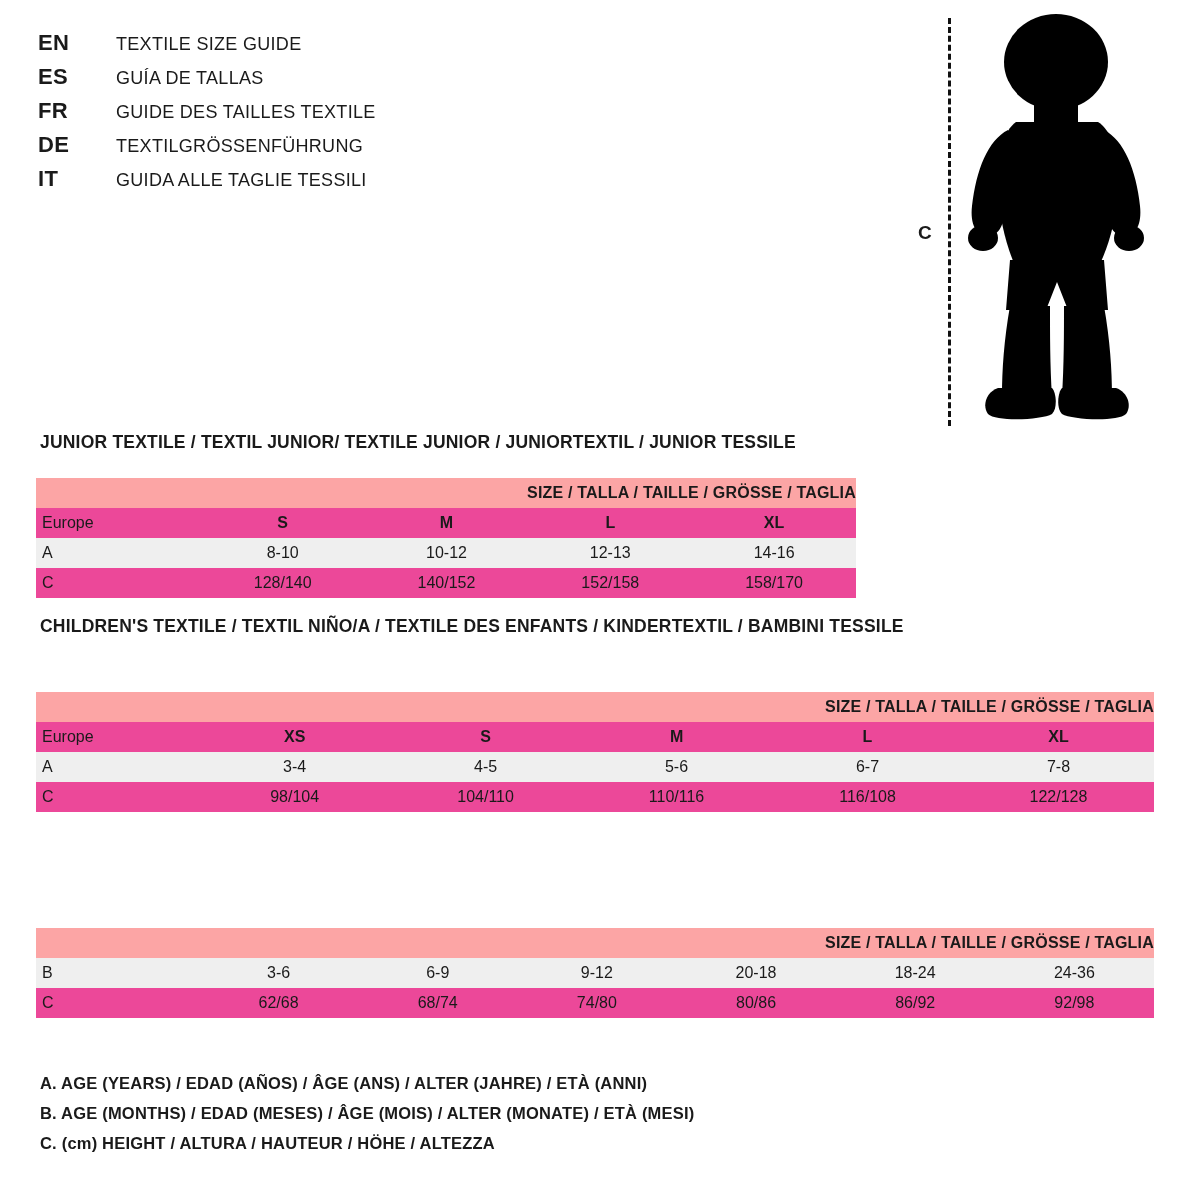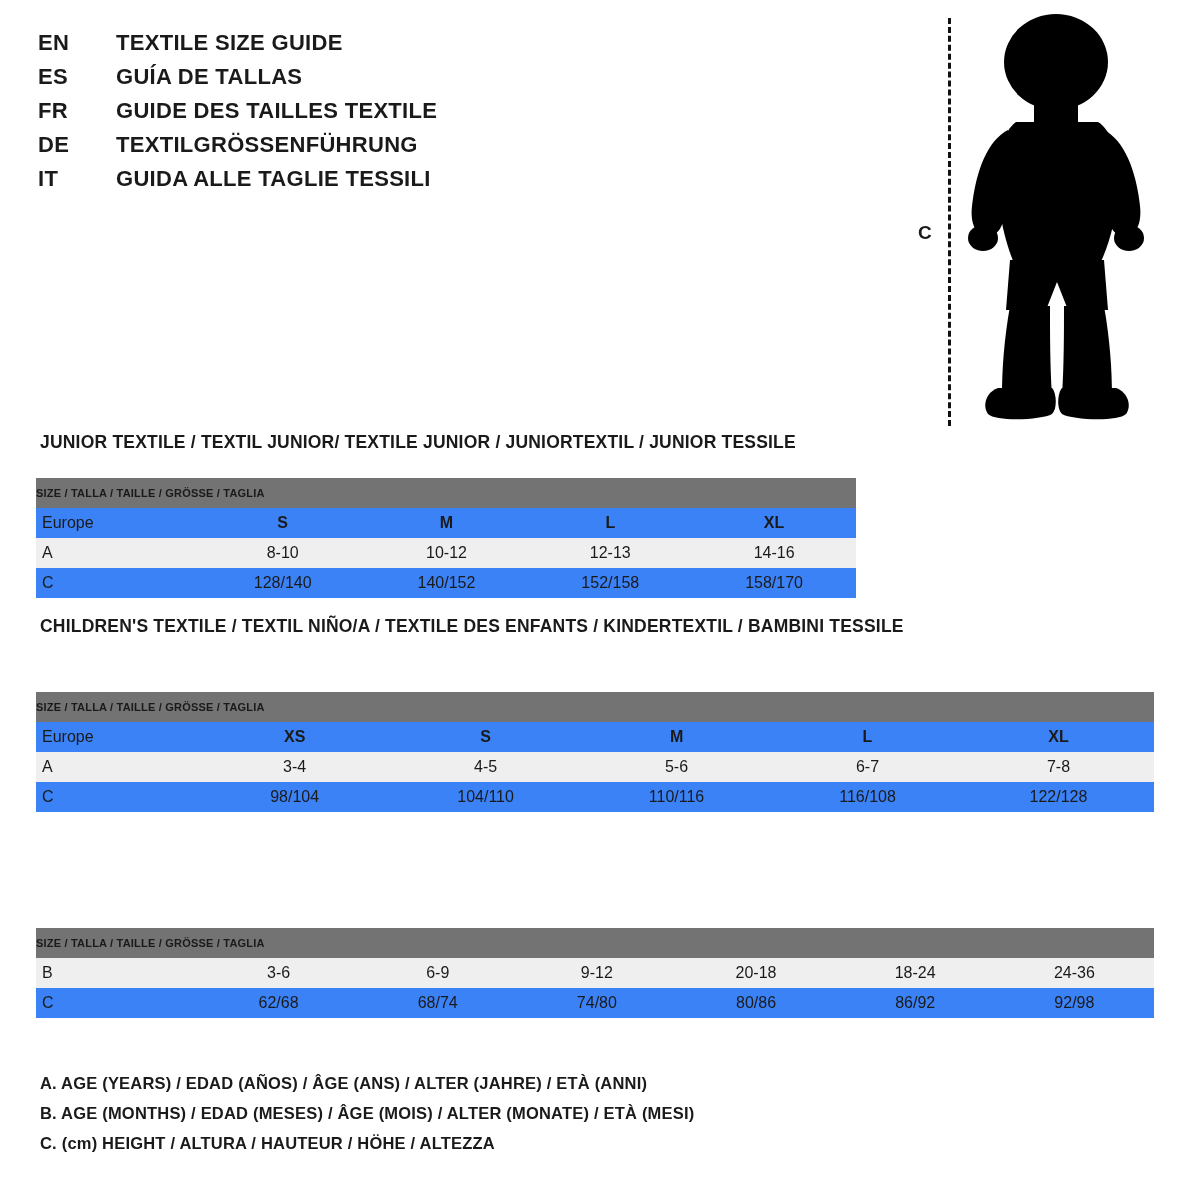--- a/index.html
+++ b/index.html
@@ -33,22 +33,22 @@
     align-items: baseline;
     height: 34px;
   }
   .hcode {
     width: 78px;
     font-size: 22px;
     font-weight: bold;
     letter-spacing: 0.4px;
   }
   .htitle {
-    font-size: 22px;
-    font-weight: bold;
+    font-size: 18px;
+    font-weight: normal;
     letter-spacing: 0.3px;
     text-transform: uppercase;
   }
 
   
   .figure {
     position: absolute;
     top: 10px;
     left: 900px;
     width: 260px;
@@ -91,29 +91,30 @@
     position: absolute;
     border-collapse: collapse;
     font-size: 16px;
   }
   table.size td {
     padding: 0;
     height: 30px;
     vertical-align: middle;
   }
   .bandrow td {
-    background: #737373;
-    font-weight: bold;
-    font-size: 11px;
+    background: #fca5a5;
+    font-weight: bold;
+    font-size: 16px;
     letter-spacing: 0.2px;
     padding-left: 6px;
     height: 28px;
+    text-align: right;
   }
   .lightrow td { background: #efefef; }
-  .whiterow td { background: #3b82f6; margin-top: 8px; }
+  .whiterow td { background: #ec4899; margin-top: 8px; }
   .rowlabel {
     padding-left: 6px !important;
     text-align: left;
     font-size: 16px;
   }
   .cell { text-align: center; }
   .bold { font-weight: bold; }
 
   
   .legend {

